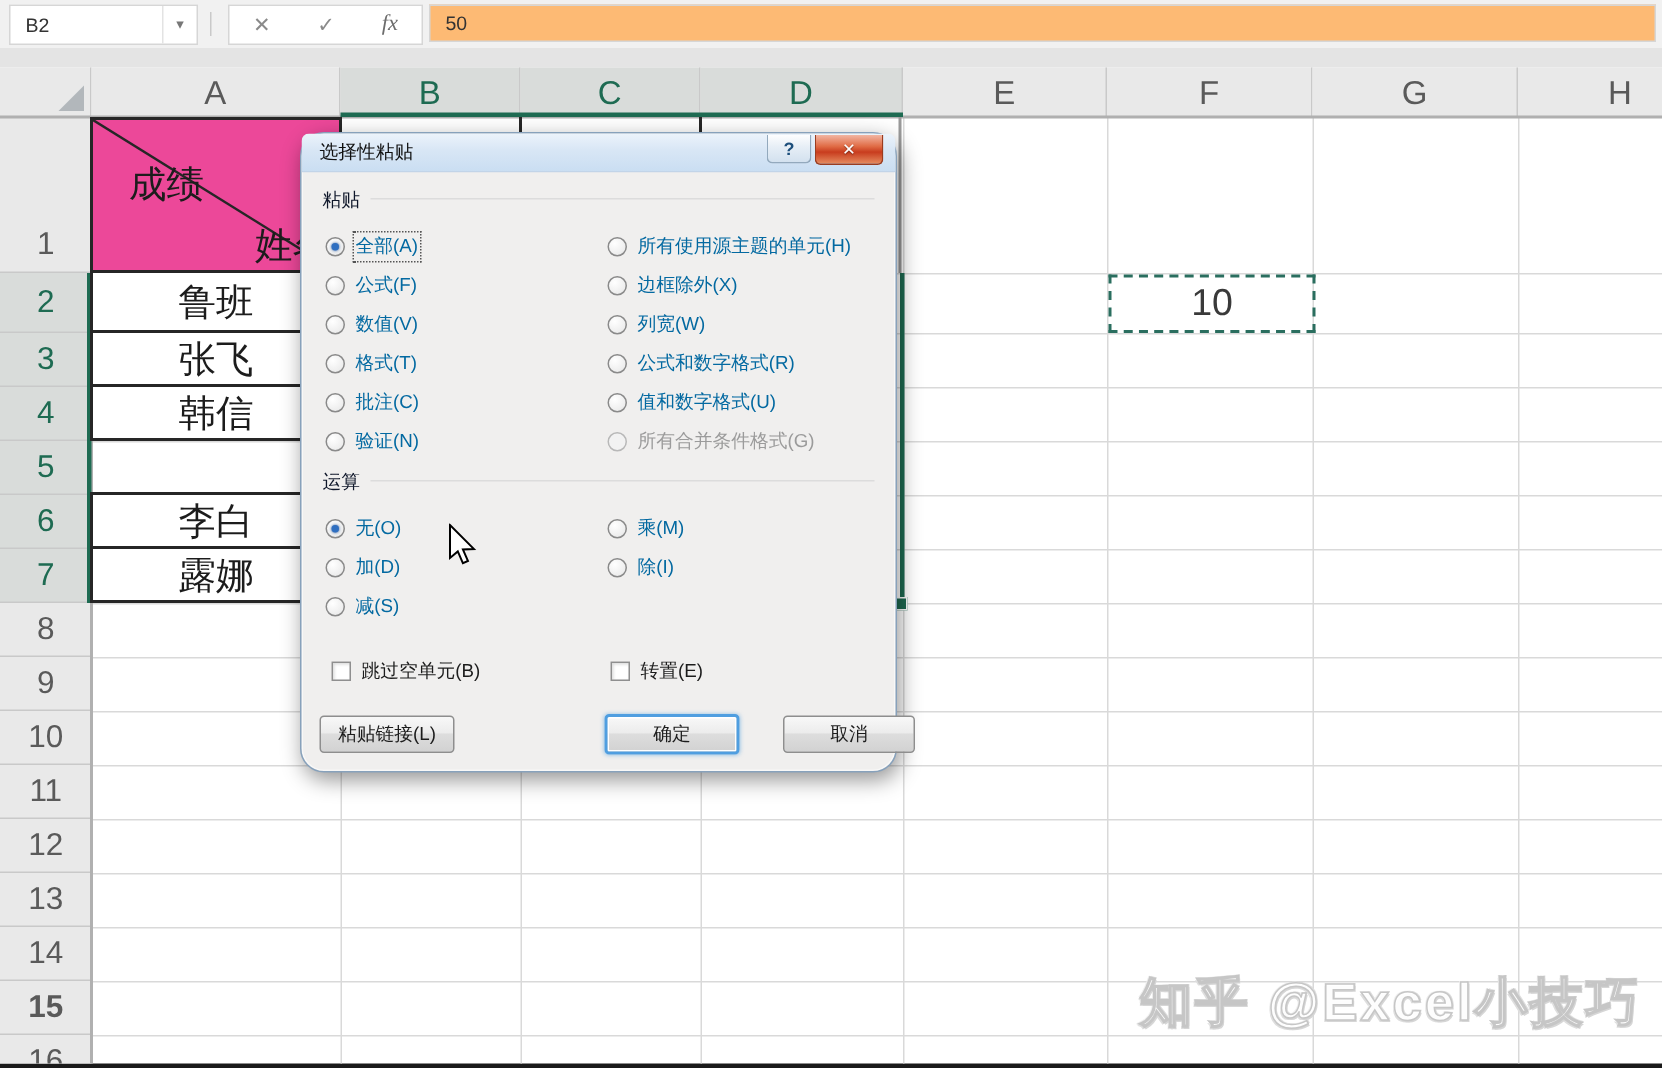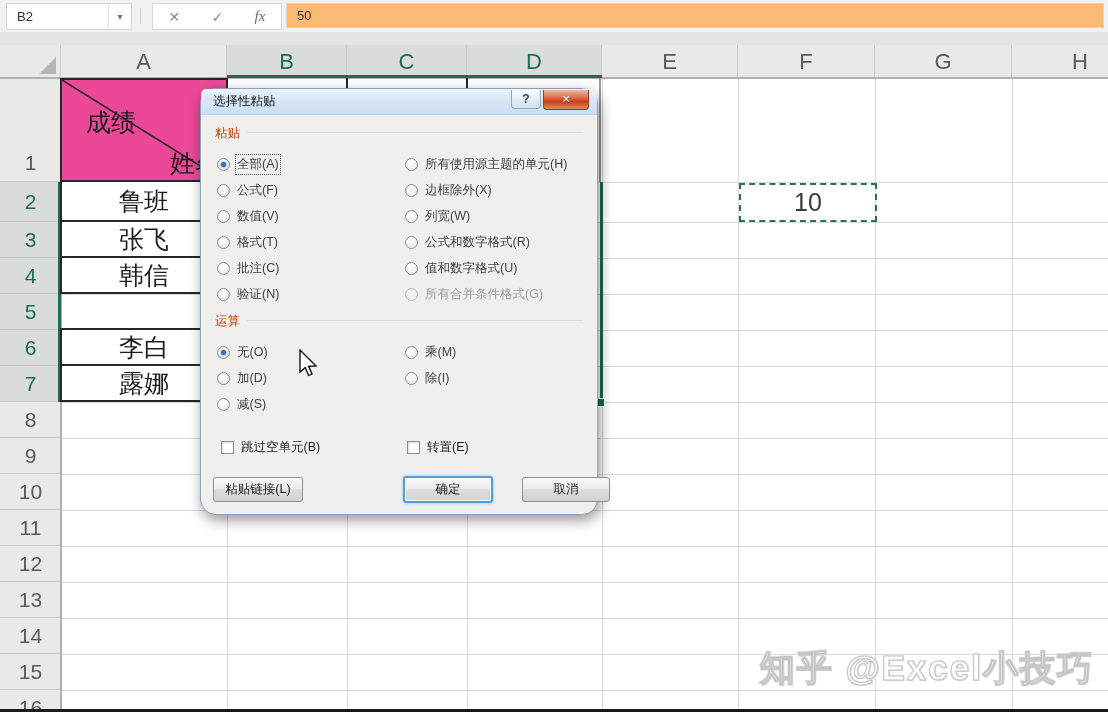--- a/index.html
+++ b/index.html
@@ -60,28 +60,28 @@
        border-radius:16px;box-shadow:2px 5px 14px rgba(0,0,0,.42), inset 0 0 0 1px rgba(255,255,255,.55);z-index:50;}
   .dlg-title{position:absolute;left:0;top:0;width:100%;height:26px;border-radius:5px 5px 0 0;
        background:linear-gradient(#ecf3fb,#d8e6f5 45%,#cadef2);border-bottom:1px solid #c2d4e8;box-sizing:border-box;
        font-size:12.5px;color:#111;display:flex;align-items:center;padding-left:12px;}
   .capbtn{position:absolute;display:flex;align-items:center;justify-content:center;box-sizing:border-box;}
   .helpbtn{right:56px;top:1px;width:30px;height:19px;border:1px solid #93a9bd;border-top:none;border-radius:0 0 4px 4px;
        background:linear-gradient(#fdfdfe,#e6eef6 45%,#d3e1ef);color:#1d4f7c;font-size:12px;font-weight:bold;}
   .closebtn{right:8px;top:1px;width:46px;height:20px;border:1px solid #9a3c20;border-top:none;border-radius:0 0 4px 4px;
        background:linear-gradient(#f2b5a2,#e06b45 40%,#c83c1e 60%,#e58a5e);color:#fff;font-size:11px;font-weight:bold;
        text-shadow:0 1px 1px rgba(0,0,0,.45);}
-  .glabel{position:absolute;left:14px;font-size:12.5px;color:#c2410c;background:#f0efee;padding-right:6px;z-index:2;}
+  .glabel{position:absolute;left:14px;font-size:12.5px;color:#0f172a;background:#f0efee;padding-right:6px;z-index:2;}
   .gsep{position:absolute;height:1px;background:#dcdcdc;left:46px;right:14px;}
   .rcol{position:absolute;}
   #paste-left{left:16px;top:62px;}
   #paste-right{left:204px;top:62px;}
   #op-left{left:16px;top:250px;}
   #op-right{left:204px;top:250px;}
-  .rrow{height:26px;display:flex;align-items:center;font-size:12.5px;color:#404040;white-space:nowrap;}
+  .rrow{height:26px;display:flex;align-items:center;font-size:12.5px;color:#0369a1;white-space:nowrap;}
   .rrow.dis{color:#9b9b9b;}
   .rc{width:13px;height:13px;border-radius:50%;border:1px solid #8a8a8a;box-sizing:border-box;flex:none;margin-right:7px;
       background:radial-gradient(circle at 35% 30%,#ffffff,#e6e6e6);position:relative;}
   .rrow.dis .rc{border-color:#b8b8b8;background:#f2f2f2;}
   .rc.on::after{content:"";position:absolute;left:3px;top:3px;width:5px;height:5px;border-radius:50%;
       background:#2f6fc1;box-shadow:0 0 2px #1c4f96;}
   .rlab.foc{outline:1px dotted #555;outline-offset:1px;}
   .cbrow{position:absolute;display:flex;align-items:center;font-size:12.5px;color:#1c1c1c;}
   .cb{width:13px;height:13px;border:1px solid #8f8f8f;background:#fff;box-sizing:border-box;
       box-shadow:inset 1px 1px 2px rgba(0,0,0,.14);margin-right:7px;flex:none;}
@@ -288,21 +288,21 @@
     <div class="rowhead" style="top: 474px; height: 36px;">10</div>
     <div class="hline" style="top: 510px;"></div>
     <div class="rowhead" style="top: 510px; height: 36px;">11</div>
     <div class="hline" style="top: 546px;"></div>
     <div class="rowhead" style="top: 546px; height: 36px;">12</div>
     <div class="hline" style="top: 582px;"></div>
     <div class="rowhead" style="top: 582px; height: 36px;">13</div>
     <div class="hline" style="top: 618px;"></div>
     <div class="rowhead" style="top: 618px; height: 36px;">14</div>
     <div class="hline" style="top: 654px;"></div>
-    <div class="rowhead" style="top: 654px; height: 36px;">15</div>
+    <div class="rowhead" style="top: 654px; height: 36px; font-weight: bold;">15</div>
     <div class="hline" style="top: 690px;"></div>
     <div class="rowhead" style="top: 690px; height: 36px;">16</div>
     <div class="tcell" style="top: 180px; height: 42px;">鲁班</div>
     <div class="tcell" style="top: 220px; height: 38px;">张飞</div>
     <div class="tcell" style="top: 256px; height: 38px;">韩信</div>
     <div class="tcell" style="top: 328px; height: 38px;">李白</div>
     <div class="tcell" style="top: 364px; height: 38px;">露娜</div>
   </div>
 
 </body></html>

